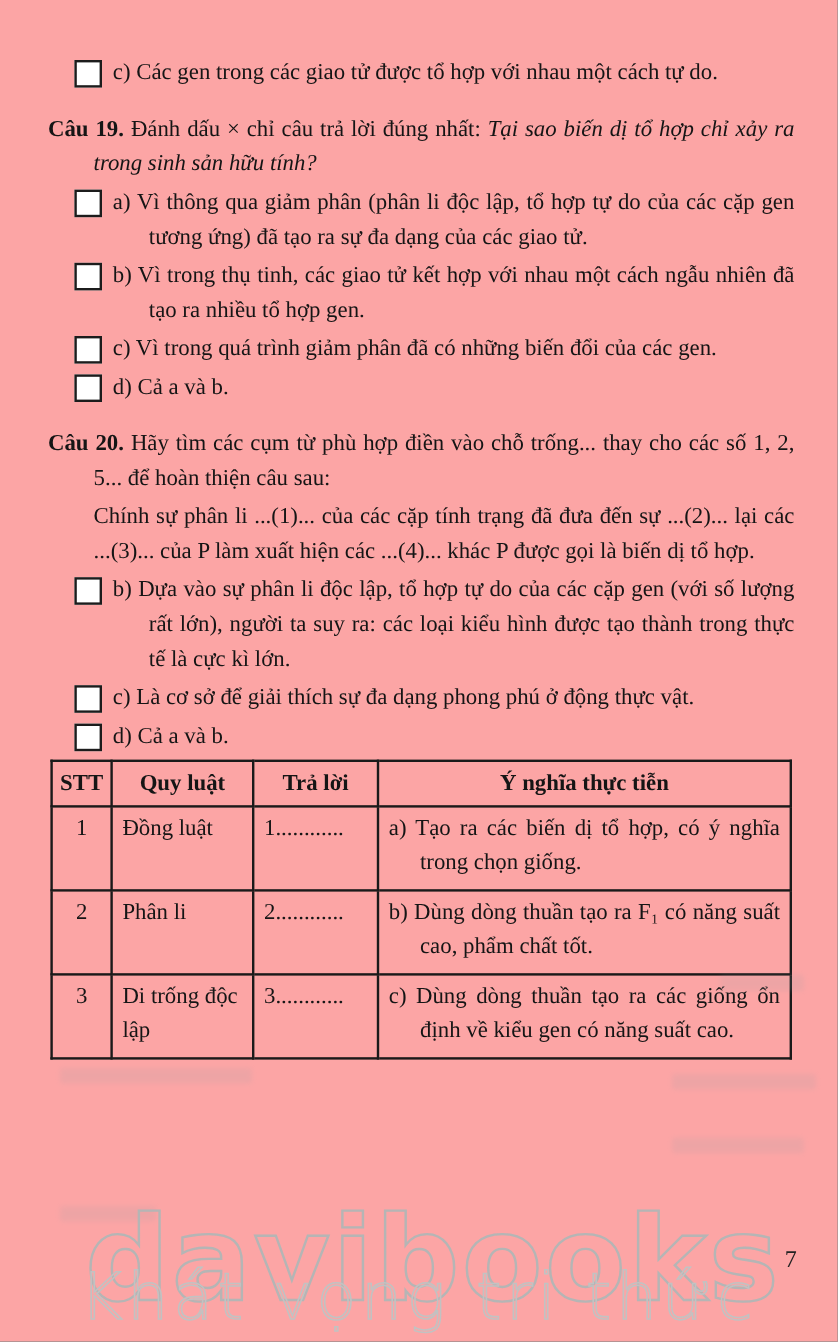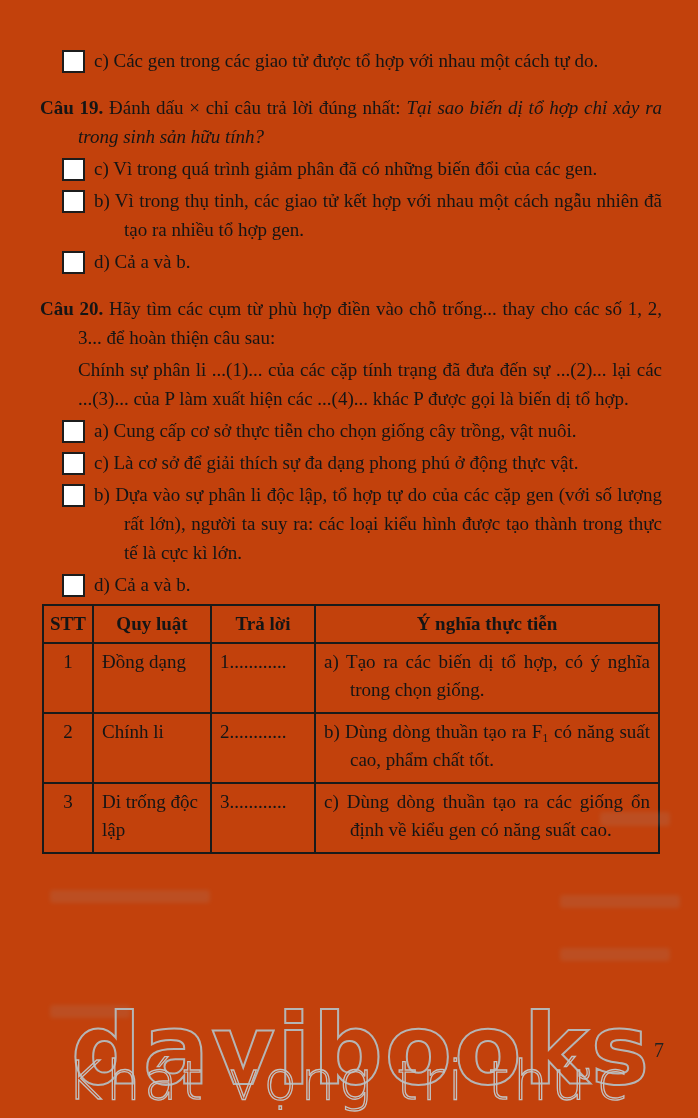--- a/index.html
+++ b/index.html
@@ -1,18 +1,18 @@
 <!DOCTYPE html>
 <html><head>
 <meta charset="utf-8">
 <style>
   html, body { margin: 0; padding: 0; background: #888; }
   .page {
     width: 698px; height: 1118px;
-    background: #c2410c;
+    background: #fca5a5;
     position: relative;
     overflow: hidden;
     font-family: "Liberation Serif", "DejaVu Serif", serif;
     font-size: 19px;
     line-height: 29px;
     color: #151515;
     margin: 0 auto;
   }
   .content { padding: 46px 36px 0 40px; }
 
@@ -131,64 +131,64 @@
     </div>
 
     <div class="question">
       <span class="q-label">Câu 19.</span>
       <span>Đánh dấu × chỉ câu trả lời đúng nhất:</span>
       <i>Tại sao biến dị tổ hợp chỉ xảy ra trong sinh sản hữu tính?</i>
     </div>
     <div class="option">
       <span class="checkbox"></span>
       <div class="option-text">
+        <span>a)</span>
+        <span>Vì thông qua giảm phân (phân li độc lập, tổ hợp tự do của các cặp gen tương ứng) đã tạo ra sự đa dạng của các giao tử.</span>
+      </div>
+    </div>
+    <div class="option">
+      <span class="checkbox"></span>
+      <div class="option-text">
+        <span>b)</span>
+        <span>Vì trong thụ tinh, các giao tử kết hợp với nhau một cách ngẫu nhiên đã tạo ra nhiều tổ hợp gen.</span>
+      </div>
+    </div>
+    <div class="option">
+      <span class="checkbox"></span>
+      <div class="option-text">
         <span>c)</span>
         <span>Vì trong quá trình giảm phân đã có những biến đổi của các gen.</span>
       </div>
     </div>
     <div class="option">
       <span class="checkbox"></span>
       <div class="option-text">
-        <span>b)</span>
-        <span>Vì trong thụ tinh, các giao tử kết hợp với nhau một cách ngẫu nhiên đã tạo ra nhiều tổ hợp gen.</span>
-      </div>
-    </div>
-    <div class="option">
-      <span class="checkbox"></span>
-      <div class="option-text">
         <span>d)</span>
         <span>Cả a và b.</span>
       </div>
     </div>
 
     <div class="question">
       <span class="q-label">Câu 20.</span>
-      <span>Hãy tìm các cụm từ phù hợp điền vào chỗ trống... thay cho các số 1, 2, 3... để hoàn thiện câu sau:</span>
+      <span>Hãy tìm các cụm từ phù hợp điền vào chỗ trống... thay cho các số 1, 2, 5... để hoàn thiện câu sau:</span>
     </div>
     <div class="q-body">Chính sự phân li ...(1)... của các cặp tính trạng đã đưa đến sự ...(2)... lại các ...(3)... của P làm xuất hiện các ...(4)... khác P được gọi là biến dị tổ hợp.</div>
 
     <div class="option">
       <span class="checkbox"></span>
       <div class="option-text">
-        <span>a)</span>
-        <span>Cung cấp cơ sở thực tiễn cho chọn giống cây trồng, vật nuôi.</span>
+        <span>b)</span>
+        <span>Dựa vào sự phân li độc lập, tổ hợp tự do của các cặp gen (với số lượng rất lớn), người ta suy ra: các loại kiểu hình được tạo thành trong thực tế là cực kì lớn.</span>
       </div>
     </div>
     <div class="option">
       <span class="checkbox"></span>
       <div class="option-text">
         <span>c)</span>
         <span>Là cơ sở để giải thích sự đa dạng phong phú ở động thực vật.</span>
-      </div>
-    </div>
-    <div class="option">
-      <span class="checkbox"></span>
-      <div class="option-text">
-        <span>b)</span>
-        <span>Dựa vào sự phân li độc lập, tổ hợp tự do của các cặp gen (với số lượng rất lớn), người ta suy ra: các loại kiểu hình được tạo thành trong thực tế là cực kì lớn.</span>
       </div>
     </div>
     <div class="option">
       <span class="checkbox"></span>
       <div class="option-text">
         <span>d)</span>
         <span>Cả a và b.</span>
       </div>
     </div>
 
@@ -204,29 +204,29 @@
         <tr>
           <th>STT</th>
           <th>Quy luật</th>
           <th>Trả lời</th>
           <th>Ý nghĩa thực tiễn</th>
         </tr>
       </thead>
       <tbody>
         <tr>
           <td class="c-stt">1</td>
-          <td>Đồng dạng</td>
+          <td>Đồng luật</td>
           <td>1............</td>
           <td>
               <div class="hang">a) Tạo ra các biến dị tổ hợp, có ý nghĩa trong chọn giống.</div>
             </td>
         </tr>
         <tr>
           <td class="c-stt">2</td>
-          <td>Chính li</td>
+          <td>Phân li</td>
           <td>2............</td>
           <td>
               <div class="hang">b) Dùng dòng thuần tạo ra F₁ có năng suất cao, phẩm chất tốt.</div>
             </td>
         </tr>
         <tr>
           <td class="c-stt">3</td>
           <td>Di trống độc lập</td>
           <td>3............</td>
           <td>

